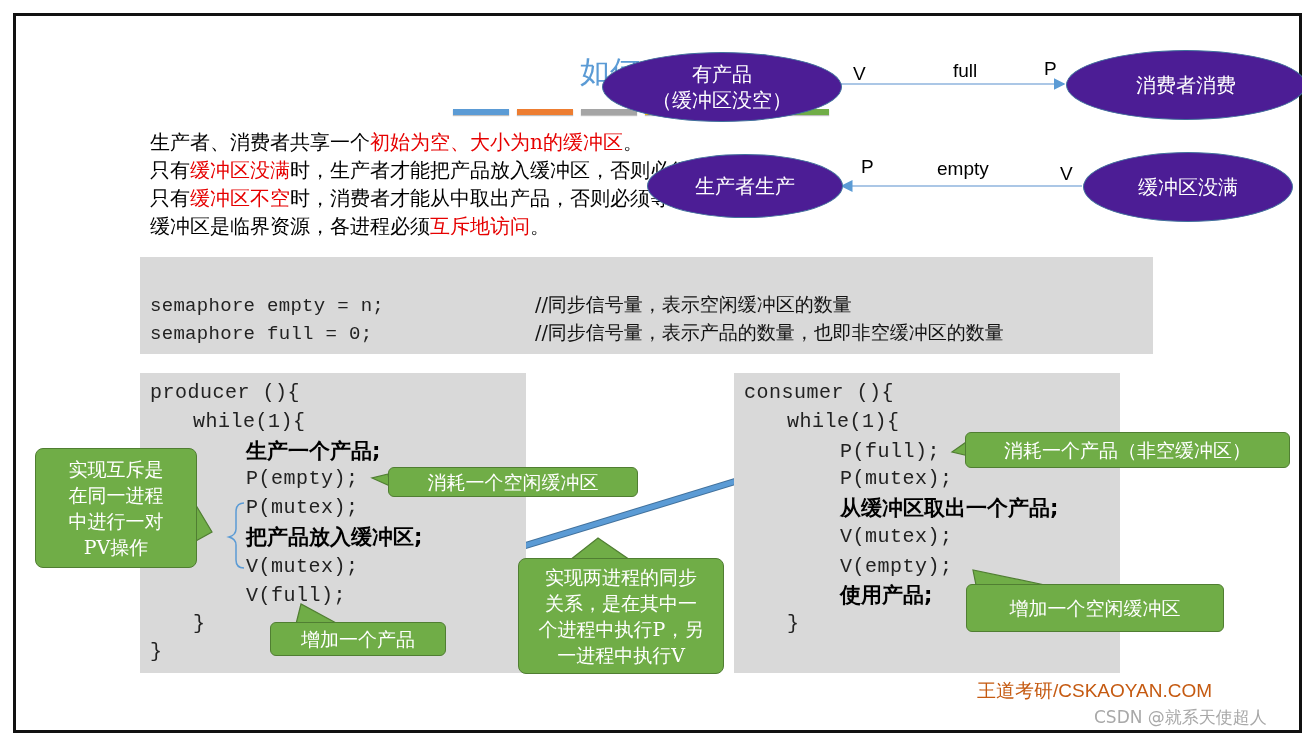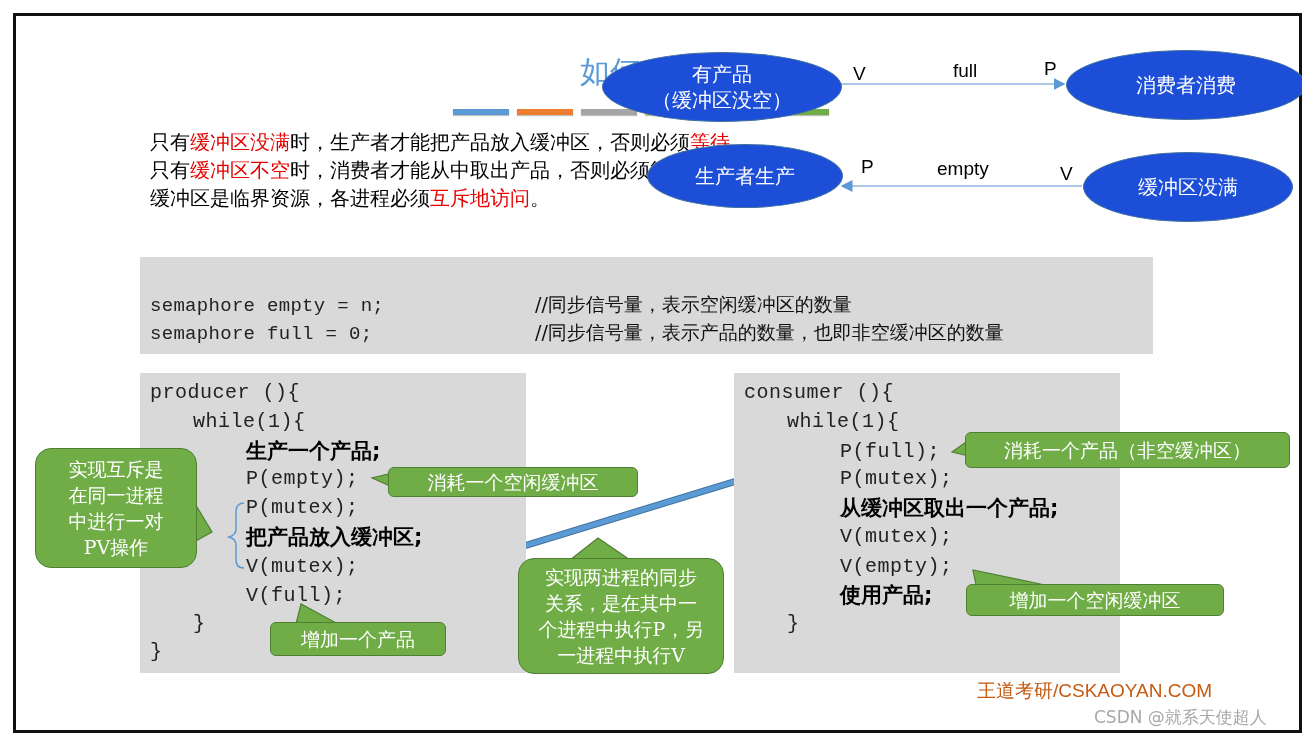--- a/index.html
+++ b/index.html
@@ -17,41 +17,41 @@
   }
   .color-bars { position: absolute; left: 453px; top: 109px; display: flex; gap: 8px; }
   .color-bar { width: 56px; height: 6px; box-shadow: 0 1px 1px rgba(0,0,0,0.25); }
 
   .intro { position: absolute; left: 150px; top: 128px; font-size: 20px; line-height: 28px;
     font-family: "DejaVu Serif", serif; }
   .intro .line { white-space: nowrap; }
   .red { color: #e60000; }
 
   .ellipse {
-    position: absolute; background: #1d4ed8; border: 1.5px solid #41719c;
+    position: absolute; background: #4c1d95; border: 1.5px solid #41719c;
     border-radius: 50%; color: #fff; display: flex; align-items: center; justify-content: center;
     text-align: center; font-family: "DejaVu Serif", serif; font-size: 20px; line-height: 26px;
   }
 
   .edge-label { position: absolute; font-size: 19px; color: #000; font-family: "Liberation Sans", sans-serif; }
 
   .sem-box { position: absolute; left: 140px; top: 257px; width: 1013px; height: 97px; background: #d9d9d9; }
   .sem-row { position: absolute; left: 10px; font-size: 19px; white-space: nowrap; }
   .sem-code { font-family: "Liberation Mono", monospace; color: #222; display: inline-block; width: 385px; letter-spacing: 0.3px; }
   .sem-comment { font-family: "DejaVu Sans", sans-serif; color: #111; }
 
   .code-box { position: absolute; background: #d9d9d9; }
   .code-line { position: absolute; font-family: "Liberation Mono", monospace; font-size: 20px; color: #222; white-space: nowrap; letter-spacing: 0.5px; }
   .code-cn { position: absolute; font-family: "DejaVu Sans", sans-serif; font-size: 21px; color: #000; white-space: nowrap; font-weight: bold; }
 
   .callout {
     position: absolute; background: #70ad47; border: 1.5px solid #507e32; border-radius: 6px;
     color: #fff; font-family: "DejaVu Serif", serif; font-size: 19px; display: flex; align-items: center; justify-content: center; text-align: center; line-height: 26px;
   }
-  .callout.round { border-radius: 16px; }
+  .callout.round { border-radius: 8px; }
 
   .footer-brand { position: absolute; left: 977px; top: 678px; font-size: 19px; color: #c55a11; font-family: Liberation Sans, sans-serif; white-space: nowrap; }
   .footer-wm { position: absolute; left: 1094px; top: 706px; font-size: 17px; color: #999; font-family: "DejaVu Sans", sans-serif; white-space: nowrap; opacity: 0.85; }
 
   svg.overlay { position: absolute; left: 0; top: 0; width: 1302px; height: 737px; pointer-events: none; }
 </style>
 </head>
 <body>
 
 <div class="slide-frame"></div>
@@ -60,20 +60,23 @@
 <div class="color-bars">
   <div class="color-bar" style="background:#5b9bd5"></div>
   <div class="color-bar" style="background:#ed7d31"></div>
   <div class="color-bar" style="background:#a5a5a5"></div>
   <div class="color-bar" style="background:#ffc000"></div>
   <div class="color-bar" style="background:#4472c4"></div>
   <div class="color-bar" style="background:#70ad47"></div>
 </div>
 
 <div class="intro">
+  <div class="line">
+    <span>生产者、消费者共享一个</span><span class="red">初始为空、大小为n的缓冲区</span><span>。</span>
+  </div>
   <div class="line">
     <span>只有</span><span class="red">缓冲区没满</span><span>时，生产者才能把产品放入缓冲区，否则必须</span><span class="red">等待</span><span>。</span>
   </div>
   <div class="line">
     <span>只有</span><span class="red">缓冲区不空</span><span>时，消费者才能从中取出产品，否则必须等待。</span>
   </div>
   <div class="line">
     <span>缓冲区是临界资源，各进程必须</span><span class="red">互斥地访问</span><span>。</span>
   </div>
 </div>
@@ -90,21 +93,21 @@
   <line x1="840" y1="84" x2="1064" y2="84" stroke="#8fb4de" stroke-width="1.5" marker-end="url(#ah)"></line>
   <line x1="1082" y1="186" x2="842" y2="186" stroke="#8fb4de" stroke-width="1.5" marker-end="url(#ah)"></line>
 
   <line x1="360" y1="596" x2="822" y2="455" stroke="#41719c" stroke-width="7"></line>
   <line x1="360" y1="596" x2="822" y2="455" stroke="#5b9bd5" stroke-width="5" marker-end="url(#ah2)"></line>
 </svg>
 
 <div class="ellipse" style="left:602px;top:52px;width:240px;height:70px;white-space:pre-line;">有产品
 （缓冲区没空）</div>
 <div class="ellipse" style="left:1066px;top:50px;width:240px;height:70px;">消费者消费</div>
-<div class="ellipse" style="left:647px;top:144px;width:196px;height:64px;text-align:right;">生产者生产</div>
+<div class="ellipse" style="left:647px;top:154px;width:196px;height:64px;text-align:right;">生产者生产</div>
 <div class="ellipse" style="left:1083px;top:152px;width:210px;height:70px;">缓冲区没满</div>
 
 <div class="edge-label" style="left:853px;top:63px;">V</div>
 <div class="edge-label" style="left:953px;top:60px;">full</div>
 <div class="edge-label" style="left:1044px;top:58px;">P</div>
 <div class="edge-label" style="left:861px;top:156px;">P</div>
 <div class="edge-label" style="left:937px;top:158px;">empty</div>
 <div class="edge-label" style="left:1060px;top:163px;">V</div>
 
 <div class="sem-box">
@@ -160,16 +163,16 @@
 在同一进程
 中进行一对
 PV操作</div>
 <div class="callout" style="left:388px;top:467px;width:250px;height:30px;">消耗一个空闲缓冲区</div>
 <div class="callout" style="left:270px;top:622px;width:176px;height:34px;">增加一个产品</div>
 <div class="callout round" style="left:518px;top:558px;width:206px;height:116px;white-space:pre-line;">实现两进程的同步
 关系，是在其中一
 个进程中执行P，另
 一进程中执行V</div>
 <div class="callout" style="left:965px;top:432px;width:325px;height:36px;">消耗一个产品（非空缓冲区）</div>
-<div class="callout" style="left:966px;top:584px;width:258px;height:32px;">增加一个空闲缓冲区</div>
+<div class="callout" style="left:966px;top:584px;width:258px;height:48px;">增加一个空闲缓冲区</div>
 
 <div class="footer-brand">王道考研/CSKAOYAN.COM</div>
 <div class="footer-wm">CSDN @就系天使超人</div>
 
 </body></html>

